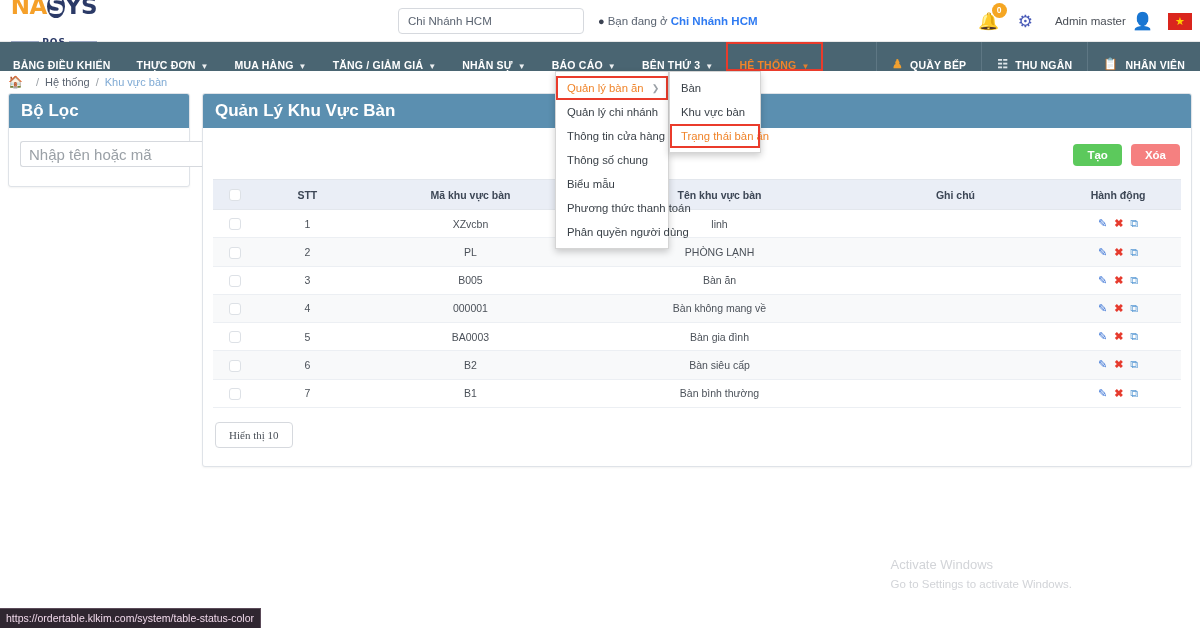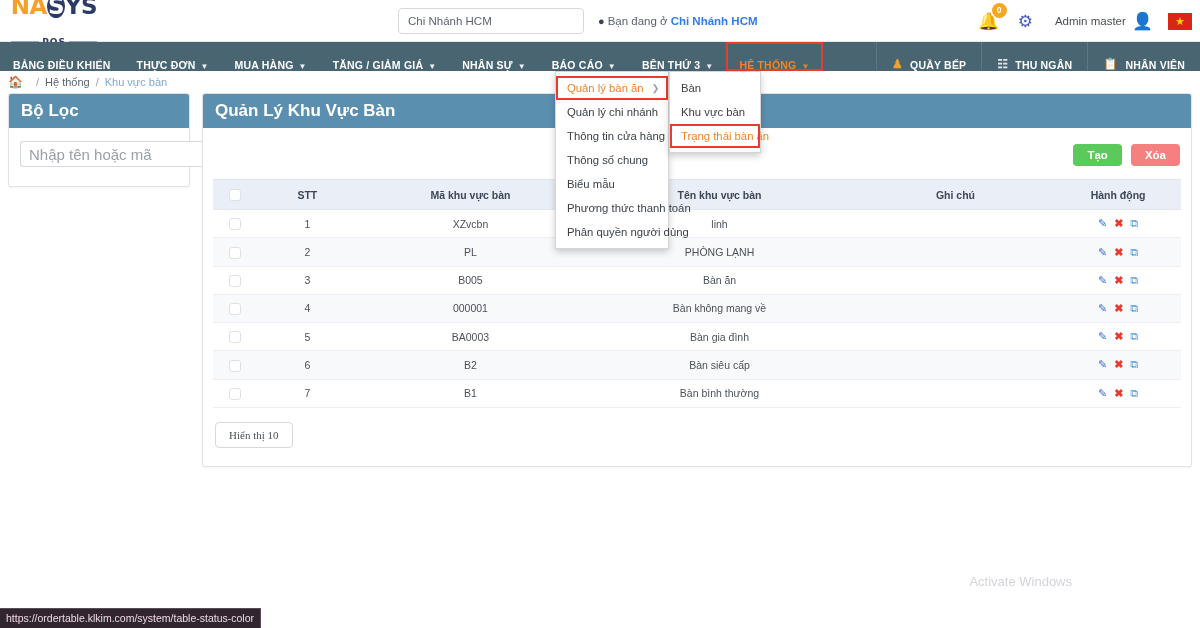--- a/index.html
+++ b/index.html
@@ -547,15 +547,16 @@
 
       <div class="show-row">
         <button class="show-btn">Hiển thị 10</button>
       </div>
     </div>
   </div>
 </div>
 
 <div class="watermark">
   <div class="wm-1">Activate Windows</div>
+  <div class="wm-2">Go to Settings to activate Windows.</div>
 </div>
 
 <div class="statusbar">https://ordertable.klkim.com/system/table-status-color</div>
 
 </body></html>

